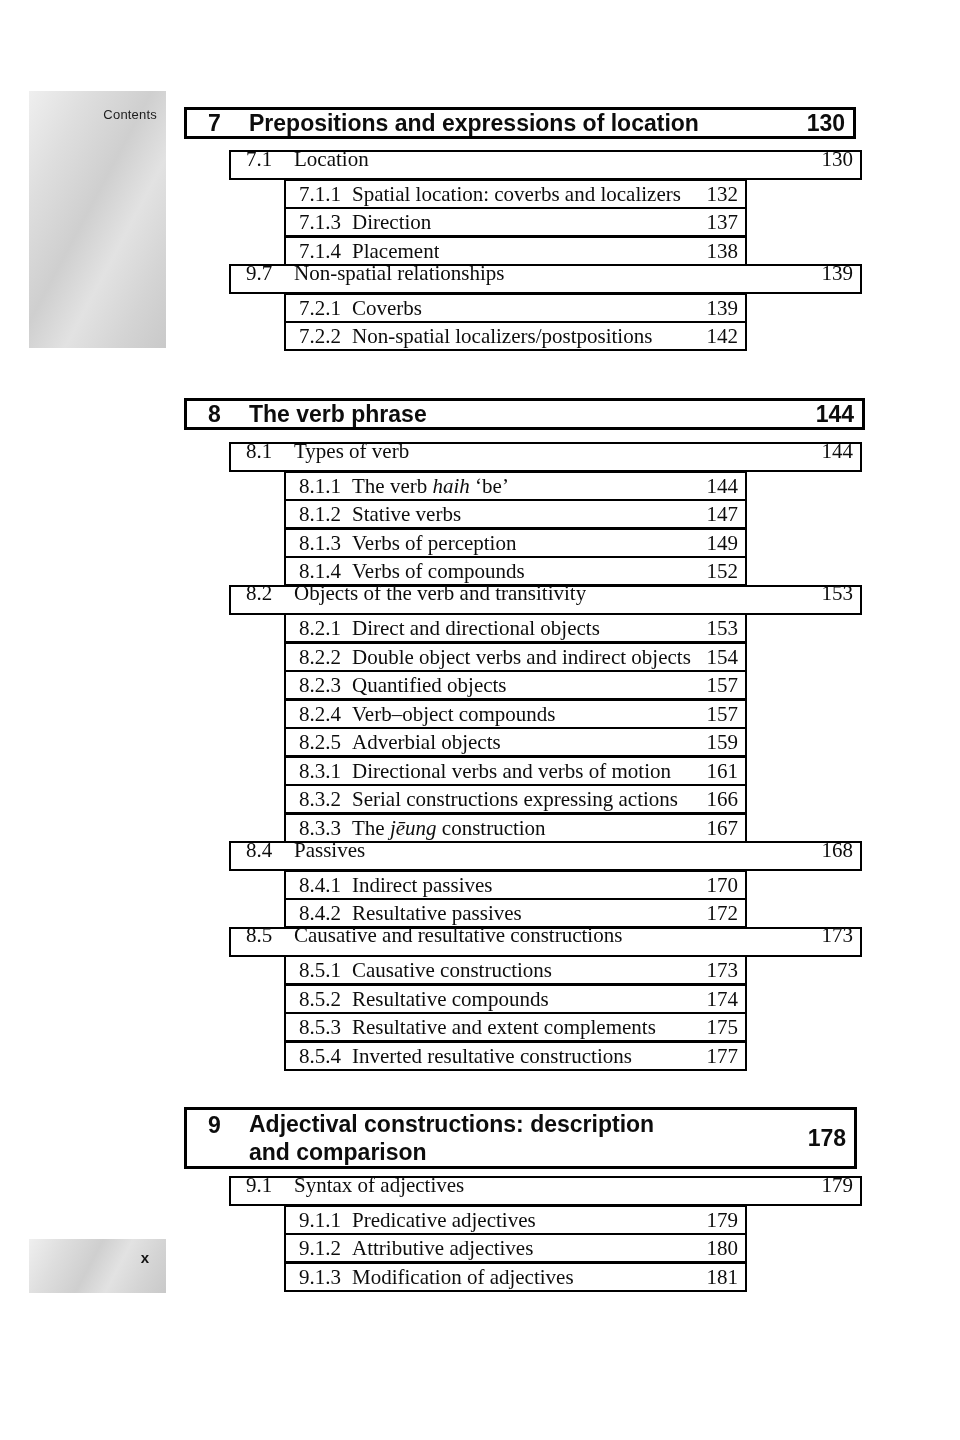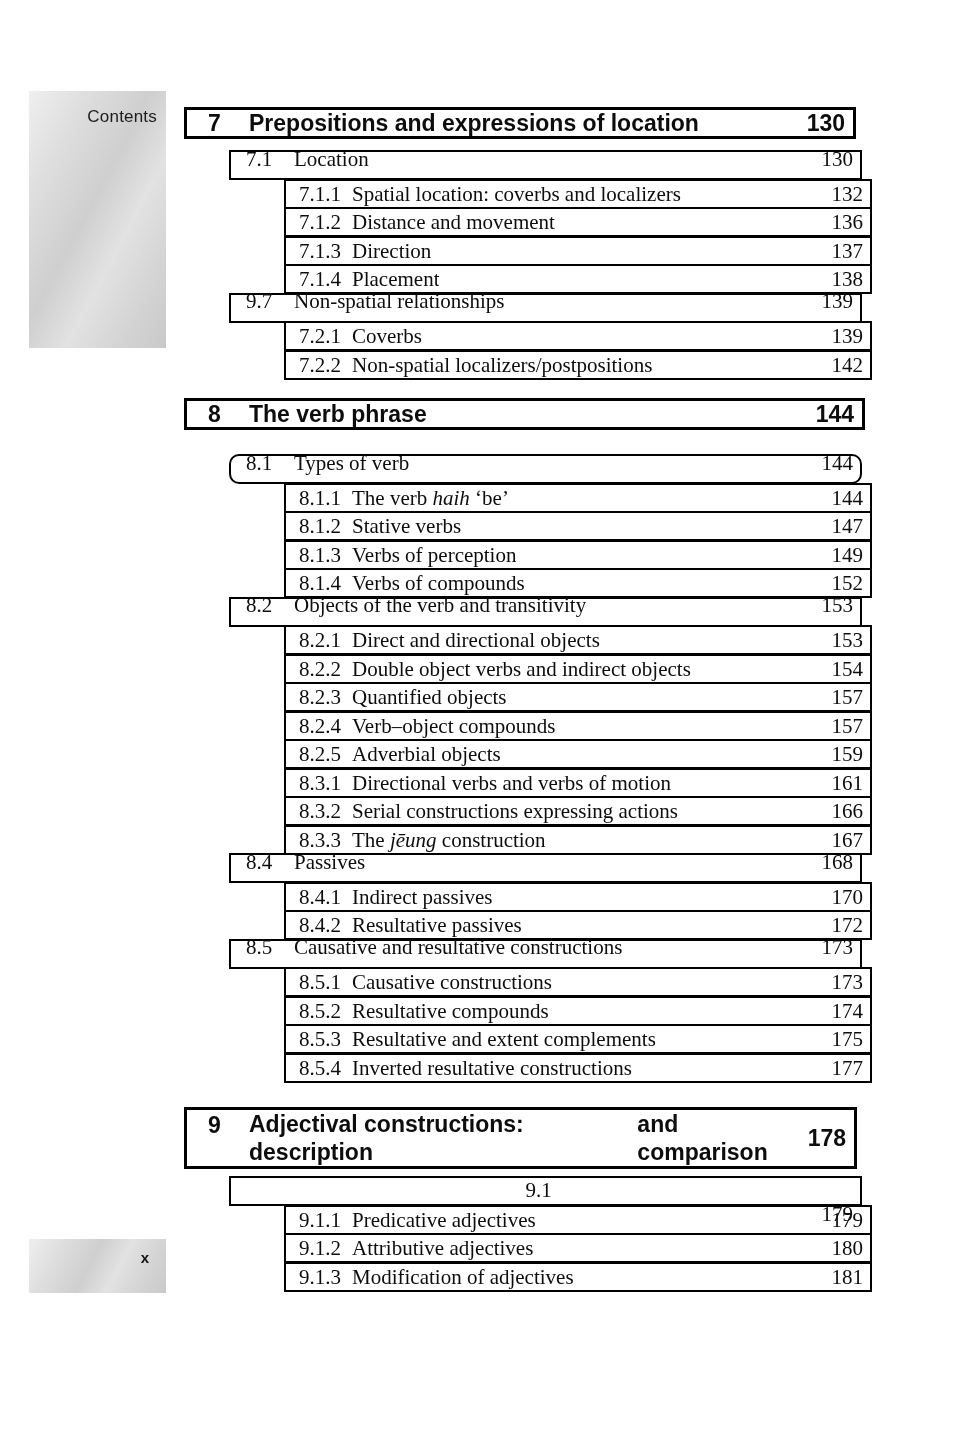--- a/index.html
+++ b/index.html
@@ -14,21 +14,21 @@
   
   .gray-tab{
     position:absolute;
     background:linear-gradient(118deg,#efefef 0%,#dedede 22%,#cfcfcf 45%,#e2e2e2 63%,#d4d4d4 82%,#c9c9c9 100%);
   }
   #contents-tab{left:29px;top:91px;width:137px;height:257px;}
   #contents-tab .tab-label{
     display:block;text-align:right;
     padding:16px 9px 0 0;
     font-family:"Liberation Sans", sans-serif;
-    font-size:17px;letter-spacing:.2px;color:#1c1c1c;
+    font-size:13px;letter-spacing:.2px;color:#1c1c1c;
   }
   #footer-tab{left:29px;top:1239px;width:137px;height:54px;}
   #footer-tab .tab-label{
     display:block;text-align:right;
     padding:10px 17px 0 0;
     font-family:"Liberation Sans", sans-serif;
     font-size:15px;font-weight:700;color:#111;
   }
   
   #toc{position:absolute;left:184px;top:0;width:700px;}
@@ -47,36 +47,36 @@
     position:relative;z-index:2;
   }
   .sec-7 .chapter{width:672px;}
   .sec-8 .chapter{width:681px;}
   .sec-9 .chapter{width:673px;height:62px;}
   .chapter .ch-num{width:41px;flex:0 0 41px;}
   .chapter .ch-title{flex:1 1 auto;}
   .chapter .ch-page{margin-left:auto;white-space:nowrap;}
   .chapter.two-line{align-items:stretch;}
   .chapter.two-line .ch-num{padding-top:2px;}
-  .chapter.two-line .ch-title{display:flex;justify-content:center;}
+  .chapter.two-line .ch-title{display:flex;flex-direction:column;justify-content:center;}
   .chapter.two-line .ch-title div{line-height:28px;}
   .chapter.two-line .ch-page{align-self:flex-end;padding-bottom:15px;}
   .row{
     box-sizing:border-box;
     display:flex;align-items:center;
     border:2px solid #000;background:#fff;
     height:30px;margin-top:-1.5px;
     font-size:21px;line-height:24px;
     position:relative;
   }
   .row.first-7{margin-top:11px;}
-  .row.first-8{margin-top:24px;border-radius:10px;}
-  .row.first-9{margin-top:7px;flex-direction:column;}
+  .row.first-8{margin-top:12px;}
+  .row.first-9{margin-top:7px;}
   .row.lvl2{margin-left:45px;width:633px;padding:0 7px 13px 15px;z-index:1;}
-  .row.lvl3{margin-left:100px;width:588px;padding:0 7px 0 13px;justify-content:space-between;}
+  .row.lvl3{margin-left:100px;width:463px;padding:0 7px 0 13px;justify-content:space-between;}
   .row .num{flex:0 0 auto;}
   .row.lvl2 .num{width:48px;}
   .row.lvl3 .num{width:53px;}
   .row .title{flex:0 1 auto;white-space:nowrap;overflow:hidden;}
   .row .title em{font-style:italic;}
   .row .page{margin-left:auto;white-space:nowrap;padding-left:10px;}
 </style>
 </head>
 <body>
 
@@ -103,25 +103,20 @@
           <span class="num">7.1</span>
           <span class="title">Location</span>
           <span class="page">130</span>
         </div>
         <div class="row lvl3">
           <span class="num">7.1.1</span>
           <span class="title">Spatial location: coverbs and localizers</span>
           <span class="page">132</span>
         </div>
         <div class="row lvl3">
-          <span class="num">7.1.2</span>
-          <span class="title">Distance and movement</span>
-          <span class="page">136</span>
-        </div>
-        <div class="row lvl3">
           <span class="num">7.1.3</span>
           <span class="title">Direction</span>
           <span class="page">137</span>
         </div>
         <div class="row lvl3">
           <span class="num">7.1.4</span>
           <span class="title">Placement</span>
           <span class="page">138</span>
         </div>
         <div class="row lvl2">

